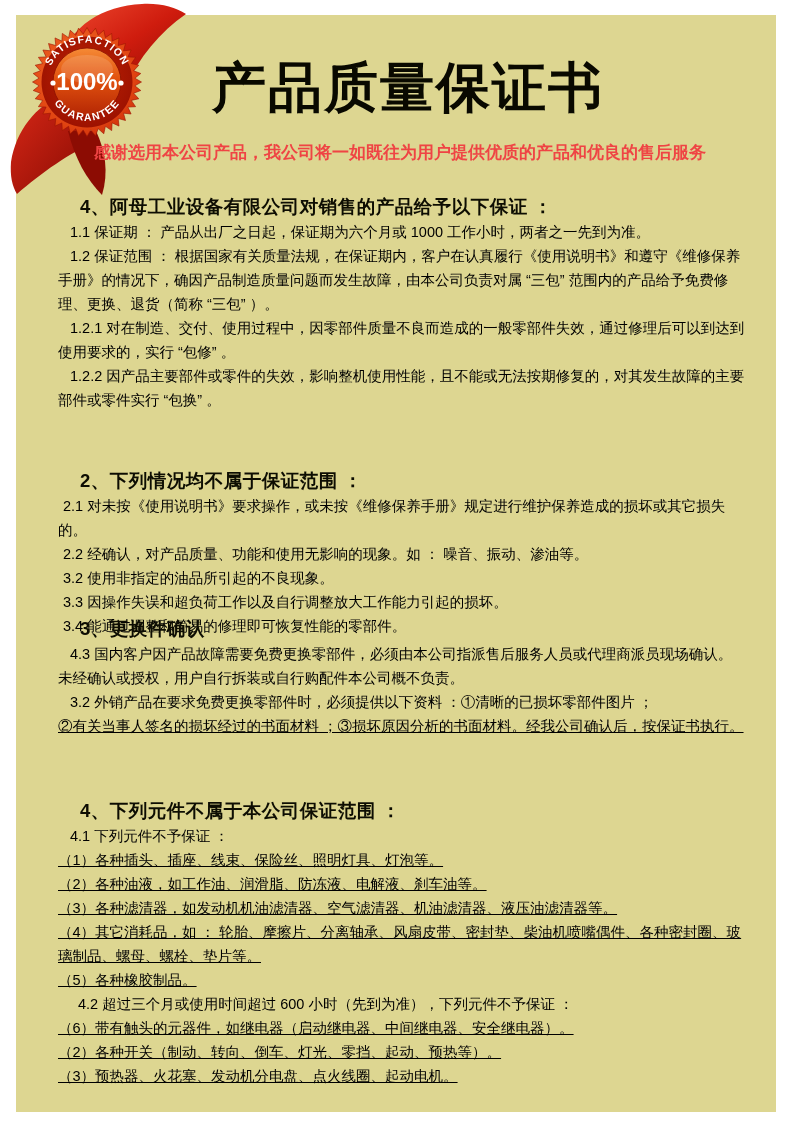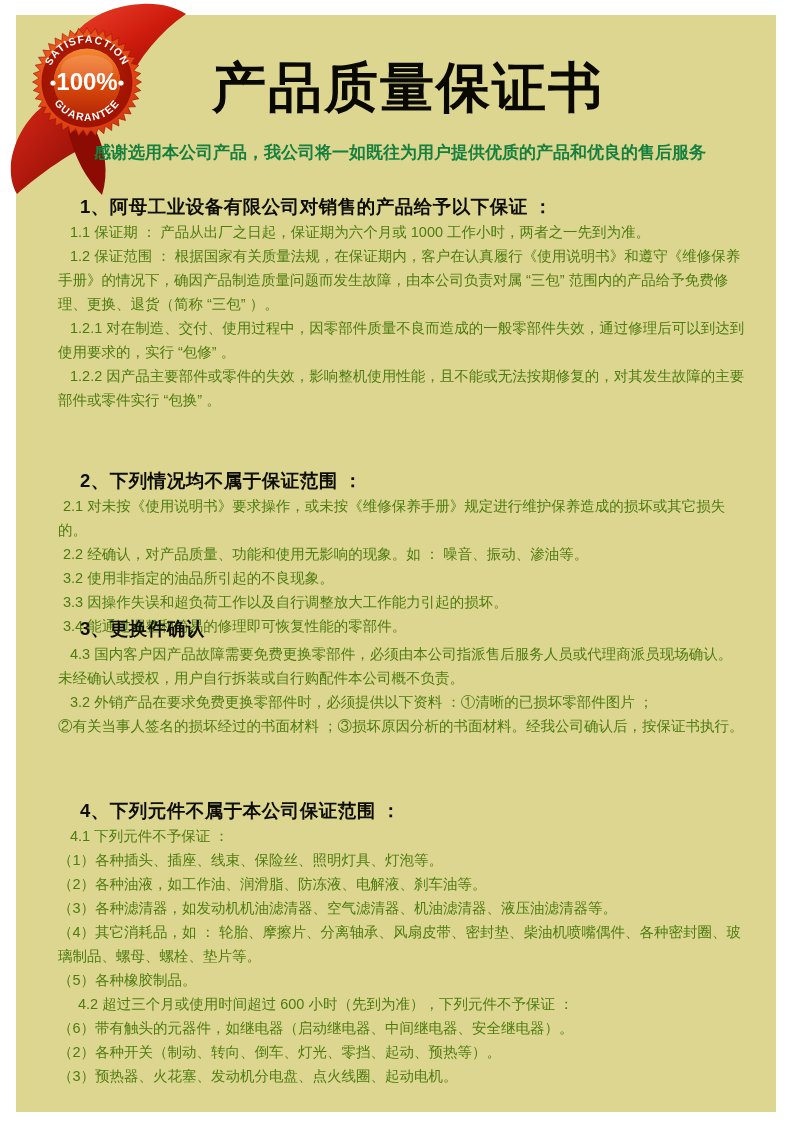--- a/index.html
+++ b/index.html
@@ -11,31 +11,31 @@
     position:absolute;left:16px;top:15px;width:760px;height:1097px;
     background:#ddd691;
   }
   .badge-wrap{position:absolute;left:2px;top:3px;width:192px;height:198px;}
   .page-title{
     position:absolute;left:16px;top:54px;width:760px;text-align:center;
     font-size:54px;font-weight:bold;color:#090900;letter-spacing:2px;line-height:66px;margin-left:12px;
   }
   .page-subtitle{
     position:absolute;left:58px;top:141px;width:684px;text-align:center;
-    font-size:17px;font-weight:bold;color:#15803d;line-height:24px;
+    font-size:17px;font-weight:bold;color:#ef4444;line-height:24px;
   }
   .sec{position:absolute;left:58px;width:688px;}
   .sec h2{
     font-size:18.5px;line-height:26px;font-weight:bold;margin:0;
     text-indent:22px;color:#0d0d02;letter-spacing:0.5px;
   }
   .sec p{
-    font-size:14.5px;line-height:24px;margin:0;color:#4d7c0f;
+    font-size:14.5px;line-height:24px;margin:0;color:#000000;
   }
-  .ind0{text-indent:0;}
+  .ind0{text-indent:0;text-decoration:underline;}
   .inds{text-indent:5px;}
   .ind1{text-indent:12px;}
   .ind2{text-indent:20px;}
   .sec-1{top:194px;}
   .sec-2{top:468px;}
   .sec-3{top:616px;}
   .sec-4{top:798px;}
   .arc-text{fill:#ffffff;font-family:"Liberation Sans",sans-serif;font-weight:bold;font-size:10.5px;letter-spacing:1.2px;}
   .core-text{fill:#ffffff;font-family:"Liberation Sans",sans-serif;font-weight:bold;font-size:24px;}
 </style>
@@ -91,21 +91,21 @@
     <text class="core-text" x="85" y="87" text-anchor="middle">100%</text>
     <circle cx="51" cy="80" r="2.6" fill="#ffffff"></circle>
     <circle cx="119" cy="80" r="2.6" fill="#ffffff"></circle>
   </svg>
 </div>
 
 <div class="page-title">产品质量保证书</div>
 <div class="page-subtitle">感谢选用本公司产品，我公司将一如既往为用户提供优质的产品和优良的售后服务</div>
 
 <section class="sec sec-1">
-  <h2>1、阿母工业设备有限公司对销售的产品给予以下保证 ：</h2>
+  <h2>4、阿母工业设备有限公司对销售的产品给予以下保证 ：</h2>
   <p class="ind1">1.1 保证期 ： 产品从出厂之日起，保证期为六个月或 1000 工作小时，两者之一先到为准。</p>
   <p class="ind1">1.2 保证范围 ： 根据国家有关质量法规，在保证期内，客户在认真履行《使用说明书》和遵守《维修保养手册》的情况下，确因产品制造质量问题而发生故障，由本公司负责对属 “三包” 范围内的产品给予免费修理、更换、退货（简称 “三包” ）。</p>
   <p class="ind1">1.2.1 对在制造、交付、使用过程中，因零部件质量不良而造成的一般零部件失效，通过修理后可以到达到使用要求的，实行 “包修” 。</p>
   <p class="ind1">1.2.2 因产品主要部件或零件的失效，影响整机使用性能，且不能或无法按期修复的，对其发生故障的主要部件或零件实行 “包换” 。</p>
 </section>
 
 <section class="sec sec-2">
   <h2>2、下列情况均不属于保证范围 ：</h2>
   <p class="inds">2.1 对未按《使用说明书》要求操作，或未按《维修保养手册》规定进行维护保养造成的损坏或其它损失的。</p>
   <p class="inds">2.2 经确认，对产品质量、功能和使用无影响的现象。如 ： 噪音、振动、渗油等。</p>

